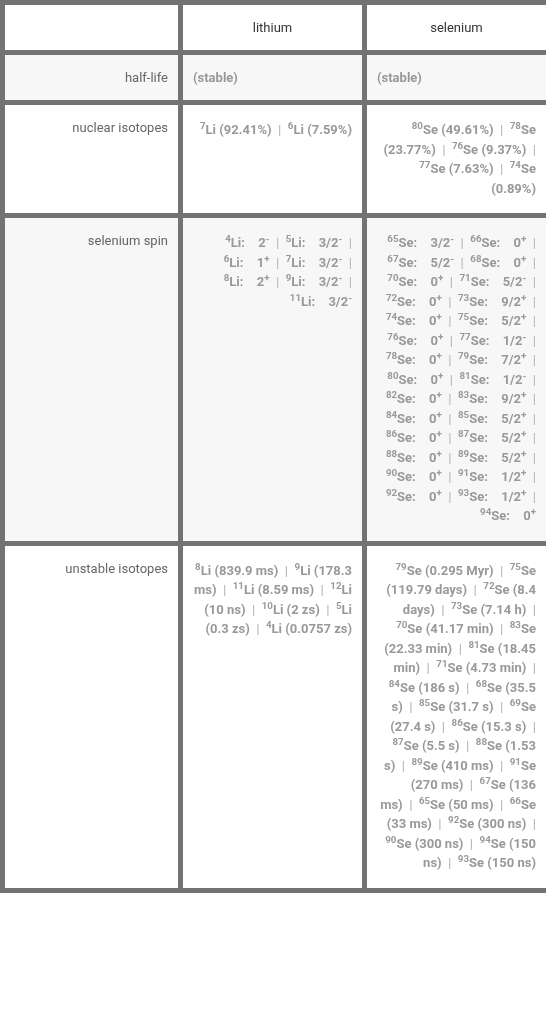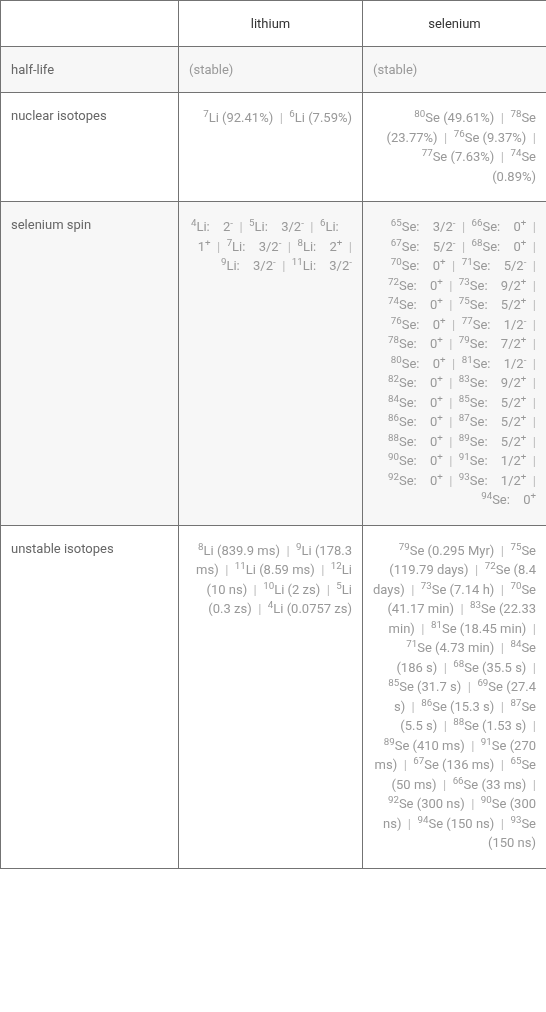--- a/index.html
+++ b/index.html
@@ -10,49 +10,51 @@
     color: #333;
     background: #fff;
     width: 546px;
   }
   table {
     border-collapse: collapse;
     width: 100%;
     table-layout: fixed;
   }
   td, th {
-    border: 1px solid #737373;
+    border: 5px solid #737373;
     padding: 15px 10px;
     vertical-align: top;
     text-align: left;
     word-wrap: break-word;
     margin-top: 12px;
   }
   th {
     font-weight: normal;
     background: #fff;
+    text-align: right;
   }
   thead th {
     text-align: center;
     color: #333;
   }
   tbody tr:nth-child(odd) td,
   tbody tr:nth-child(odd) th {
     background: #f7f7f7;
   }
   tbody tr:nth-child(even) td,
   tbody tr:nth-child(even) th {
     background: #fff;
   }
   .row-label {
     color: #666;
     width: 180px;
   }
   .gray {
     color: #999;
+    font-weight: bold;
   }
   .col1 { width: 178px; }
   .col2 { width: 184px; }
   .col3 { width: 184px; }
   .iso { white-space: normal; line-height: 1.5; text-align: right; }
   sup { font-size: 0.75em; vertical-align: super; line-height: 0; }
   .sep { color: #bbb; }
 </style>
 </head>
 <body>

